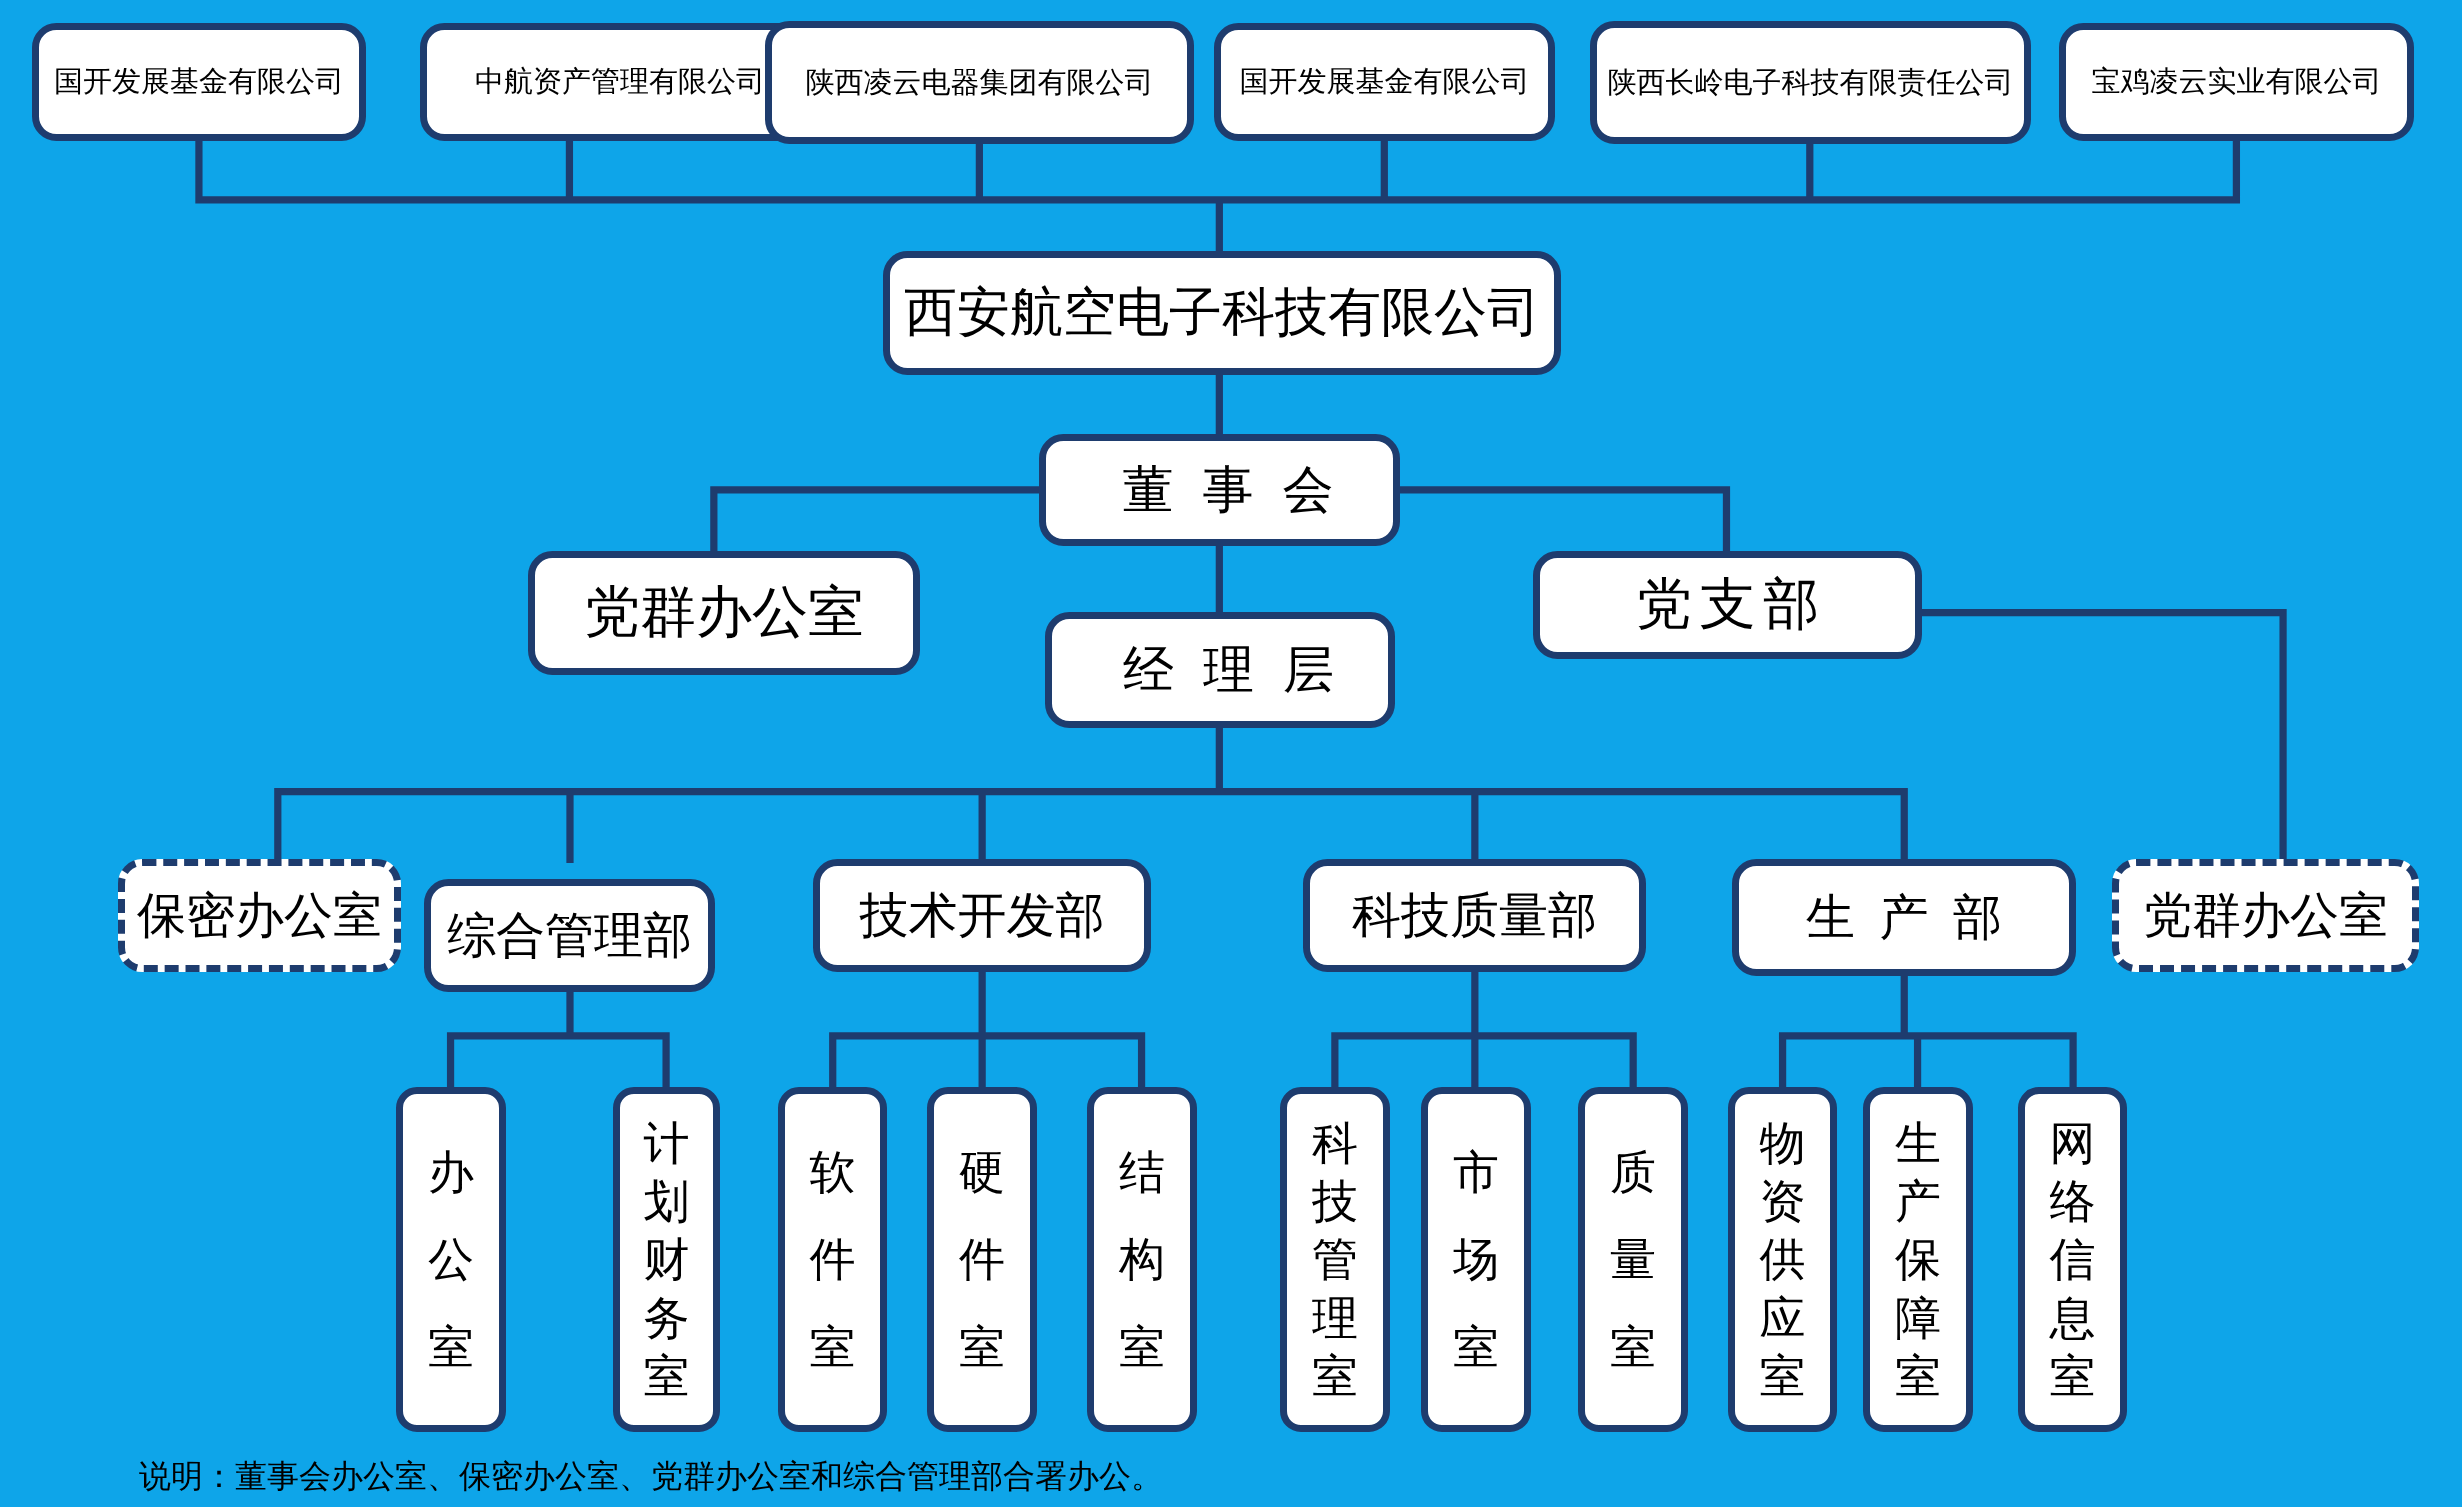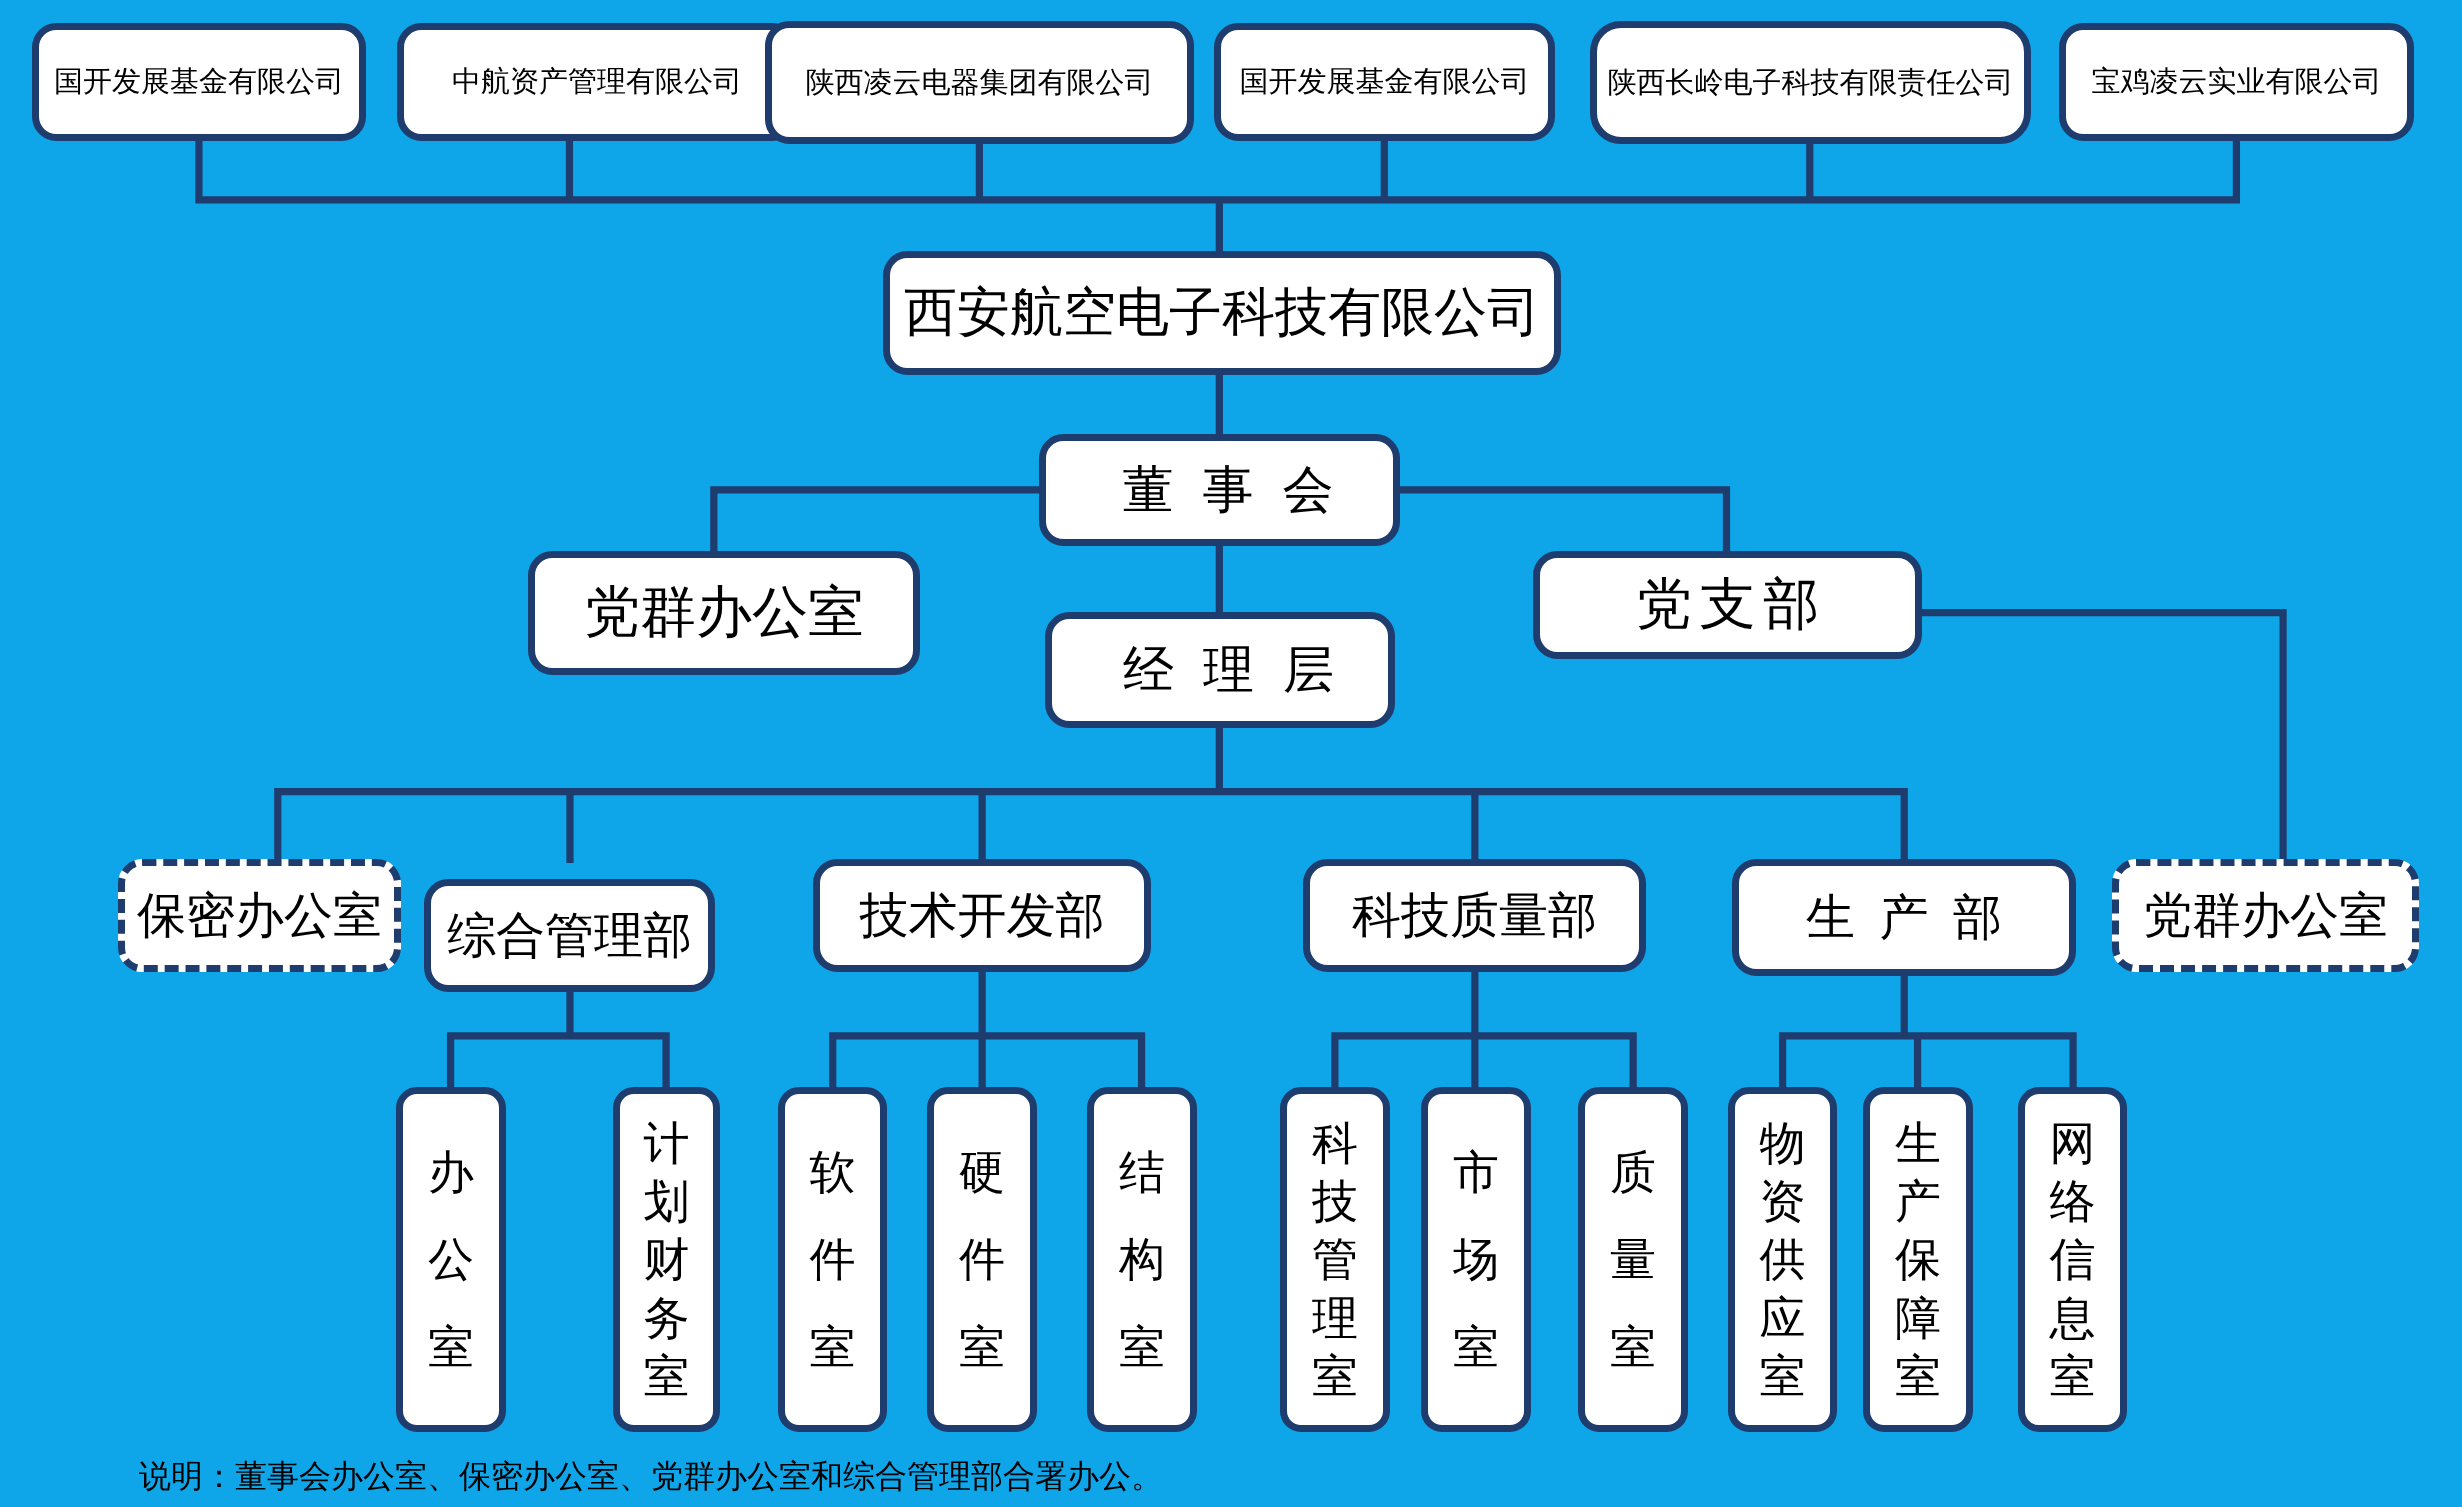--- a/index.html
+++ b/index.html
@@ -66,30 +66,30 @@
       M1026 1748 V1865 M811 1865 H1199 M811 1865 V1957 M1199 1865 V1957
       M1768 1748 V1865 M1499 1865 H2055 M1499 1865 V1957 M1768 1865 V1957 M2055 1865 V1957
       M2655 1748 V1865 M2403 1865 H2940 M2403 1865 V1957 M2655 1865 V1957 M2940 1865 V1957
       M3428 1748 V1865 M3209 1865 H3732 M3209 1865 V1957 M3452 1865 V1957 M3732 1865 V1957
     "></path>
   </svg>
 
   <div class="box shareholder" style="left:32px;top:23px;width:334px;height:118px;">
     <span>国开发展基金有限公司</span>
   </div>
-  <div class="box shareholder" style="left:397px;top:23px;width:400px;height:118px;">
+  <div class="box shareholder" style="left:420px;top:23px;width:400px;height:118px;">
     <span>中航资产管理有限公司</span>
   </div>
   <div class="box shareholder" style="left:765px;top:21px;width:429px;height:123px;">
     <span>陕西凌云电器集团有限公司</span>
   </div>
   <div class="box shareholder" style="left:1214px;top:23px;width:341px;height:118px;">
     <span>国开发展基金有限公司</span>
   </div>
-  <div class="box shareholder" style="left:1590px;top:21px;width:441px;height:123px;border-radius:31px;">
+  <div class="box shareholder" style="left:1590px;top:21px;width:441px;height:123px;">
     <span>陕西长岭电子科技有限责任公司</span>
   </div>
   <div class="box shareholder" style="left:2059px;top:23px;width:355px;height:118px;">
     <span>宝鸡凌云实业有限公司</span>
   </div>
 
   <div class="box company" style="left:883px;top:251px;width:678px;height:124px;">
     <span>西安航空电子科技有限公司</span>
   </div>
 

